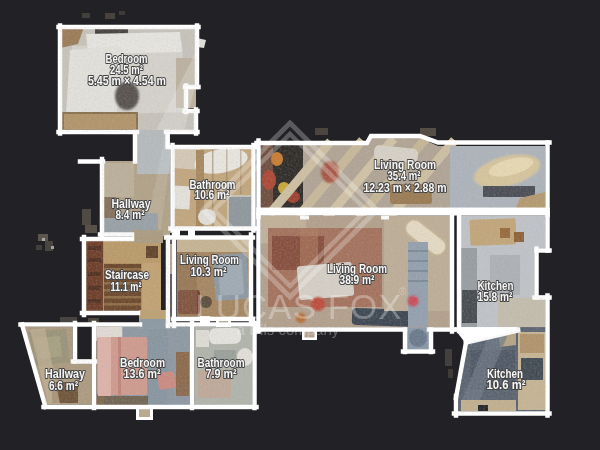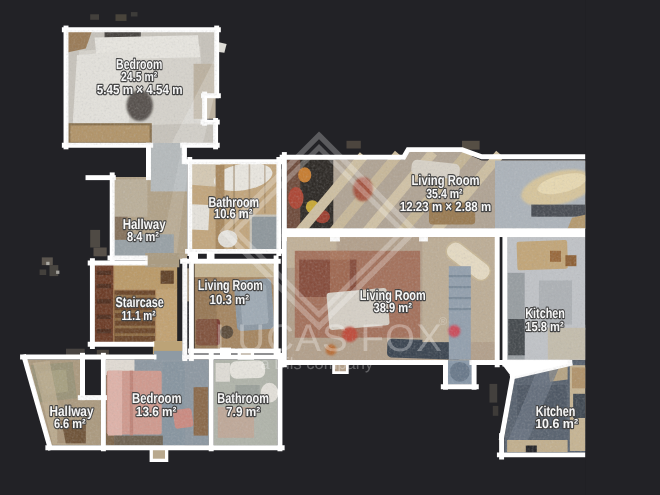--- a/index.html
+++ b/index.html
@@ -1,16 +1,16 @@
 <!DOCTYPE html>
 <html><head>
 <meta charset="utf-8">
 <style>
   html,body{margin:0;padding:0;background:#222226;}
-  #stage{position:relative;width:532px;height:450px;overflow:hidden;background:#222226;}
+  #stage{position:relative;width:600px;height:450px;overflow:hidden;background:#222226;}
   svg{display:block}
   text{font-family:"Liberation Sans",sans-serif;}
 </style>
 </head>
 <body>
 <div id="stage">
 <svg width="600" height="450" viewBox="0 0 600 450">
 <defs>
   <filter id="grainW" x="0" y="0" width="100%" height="100%">
     <feTurbulence type="fractalNoise" baseFrequency="0.55" numOctaves="2" seed="7" result="n"></feTurbulence>

